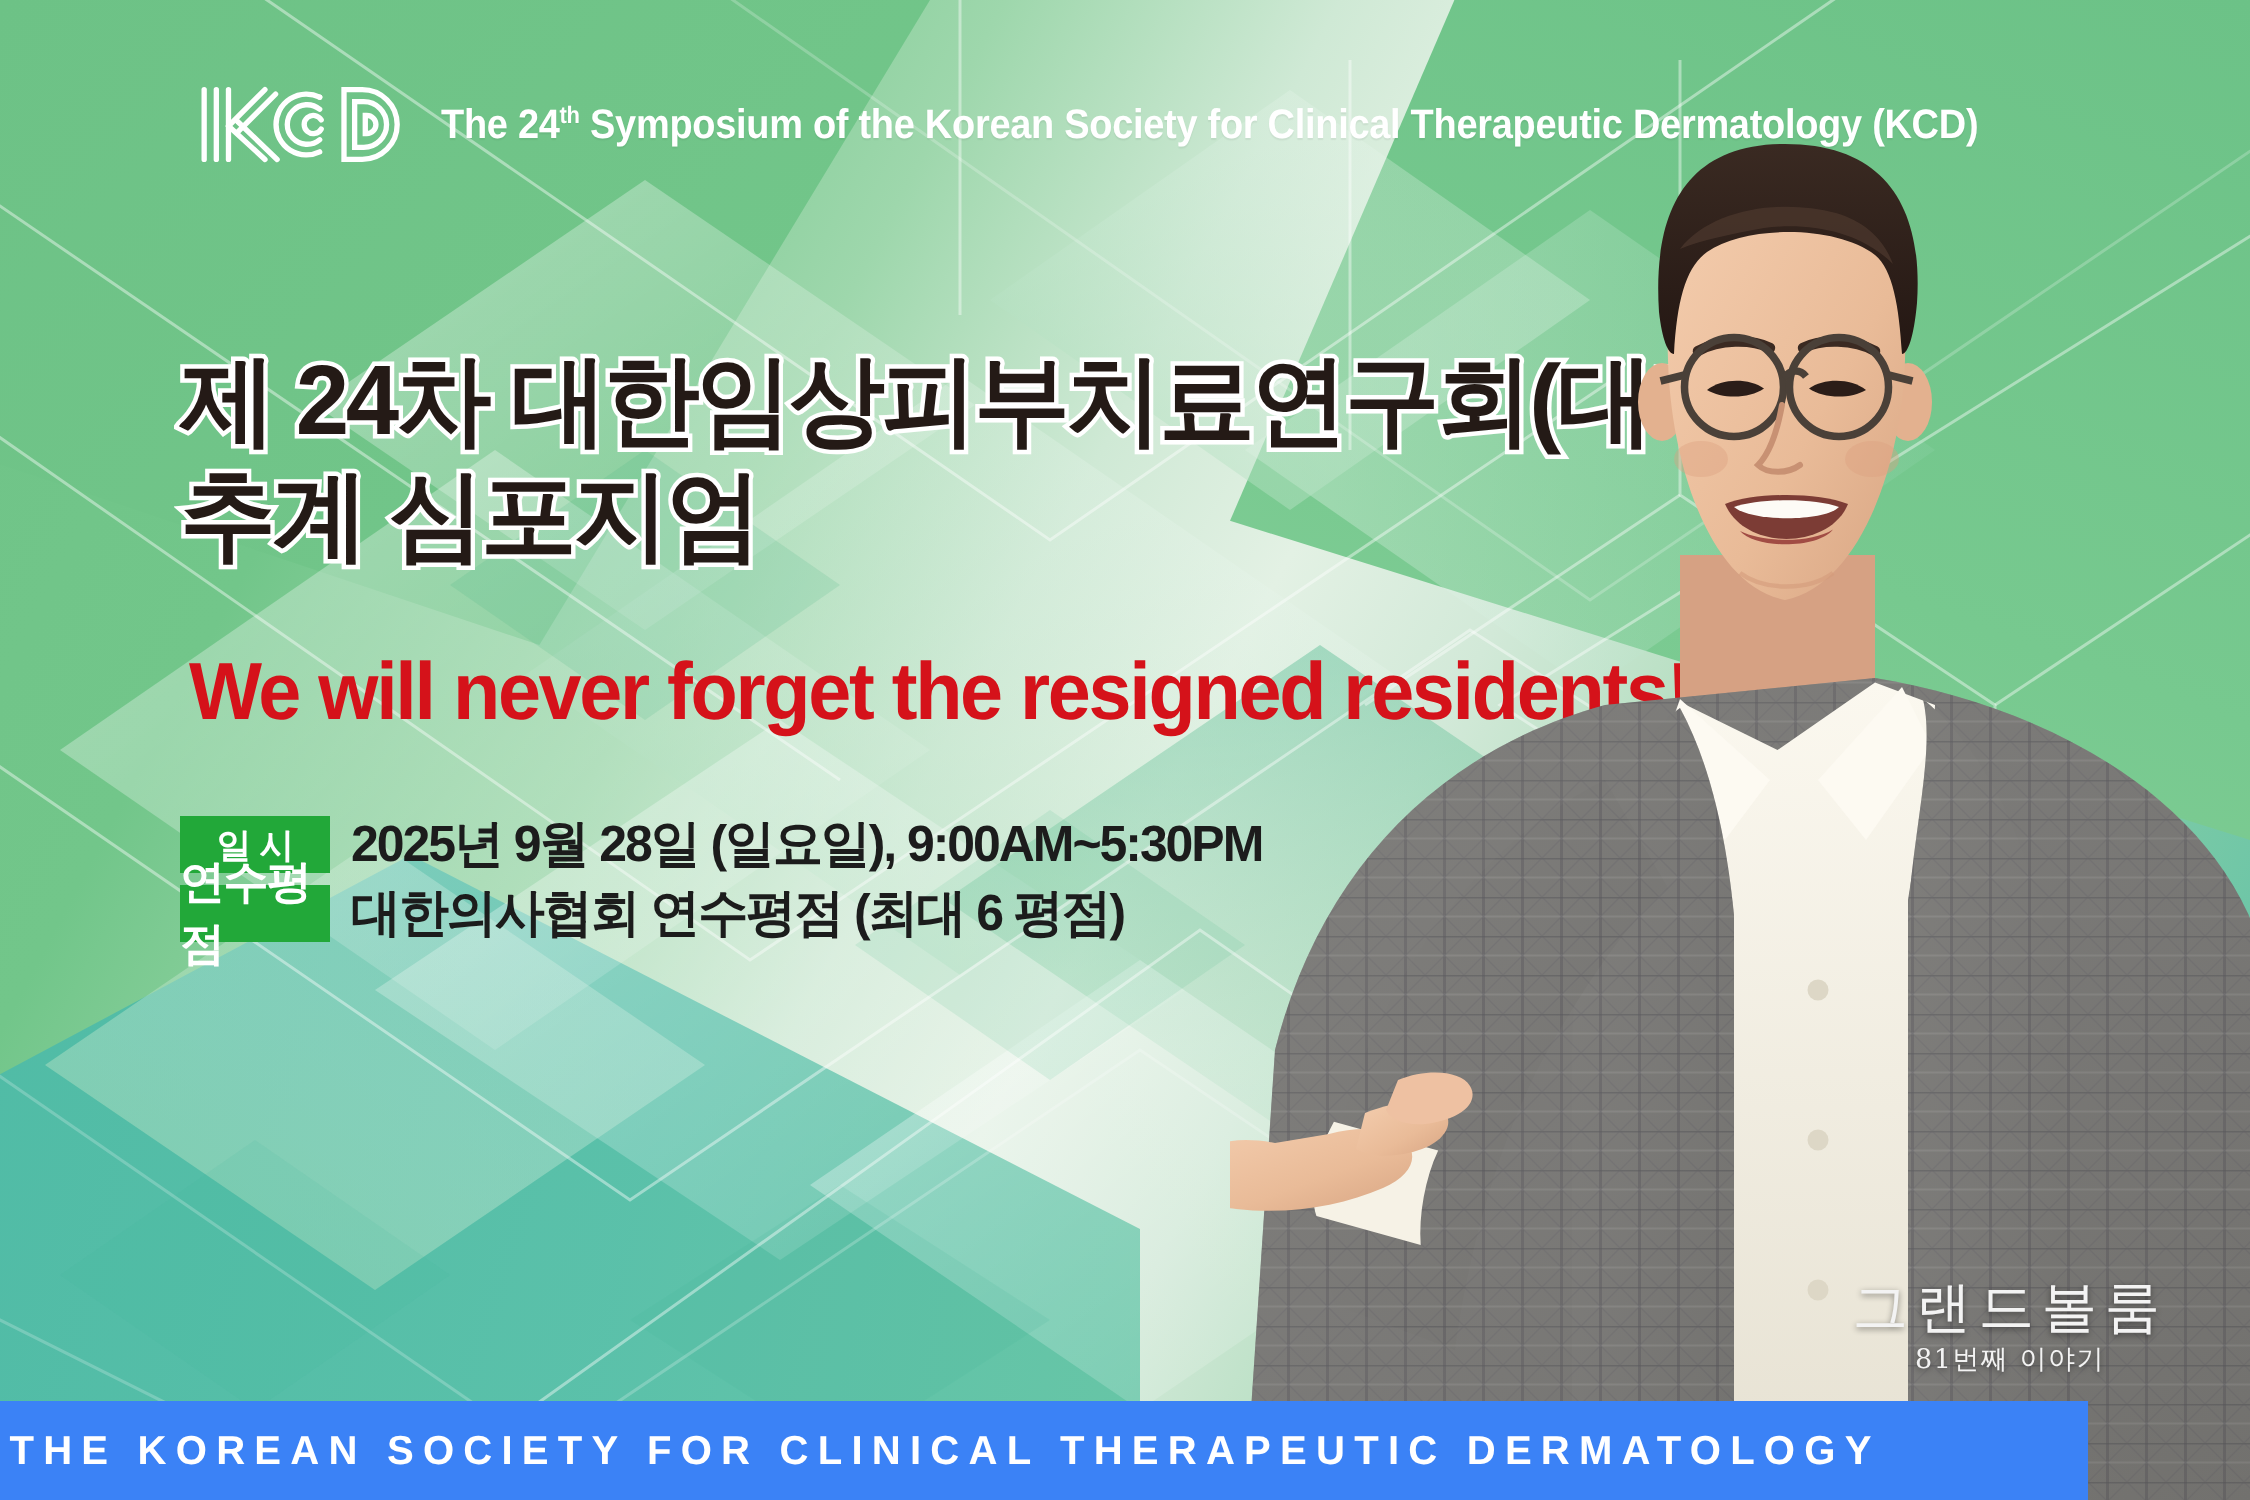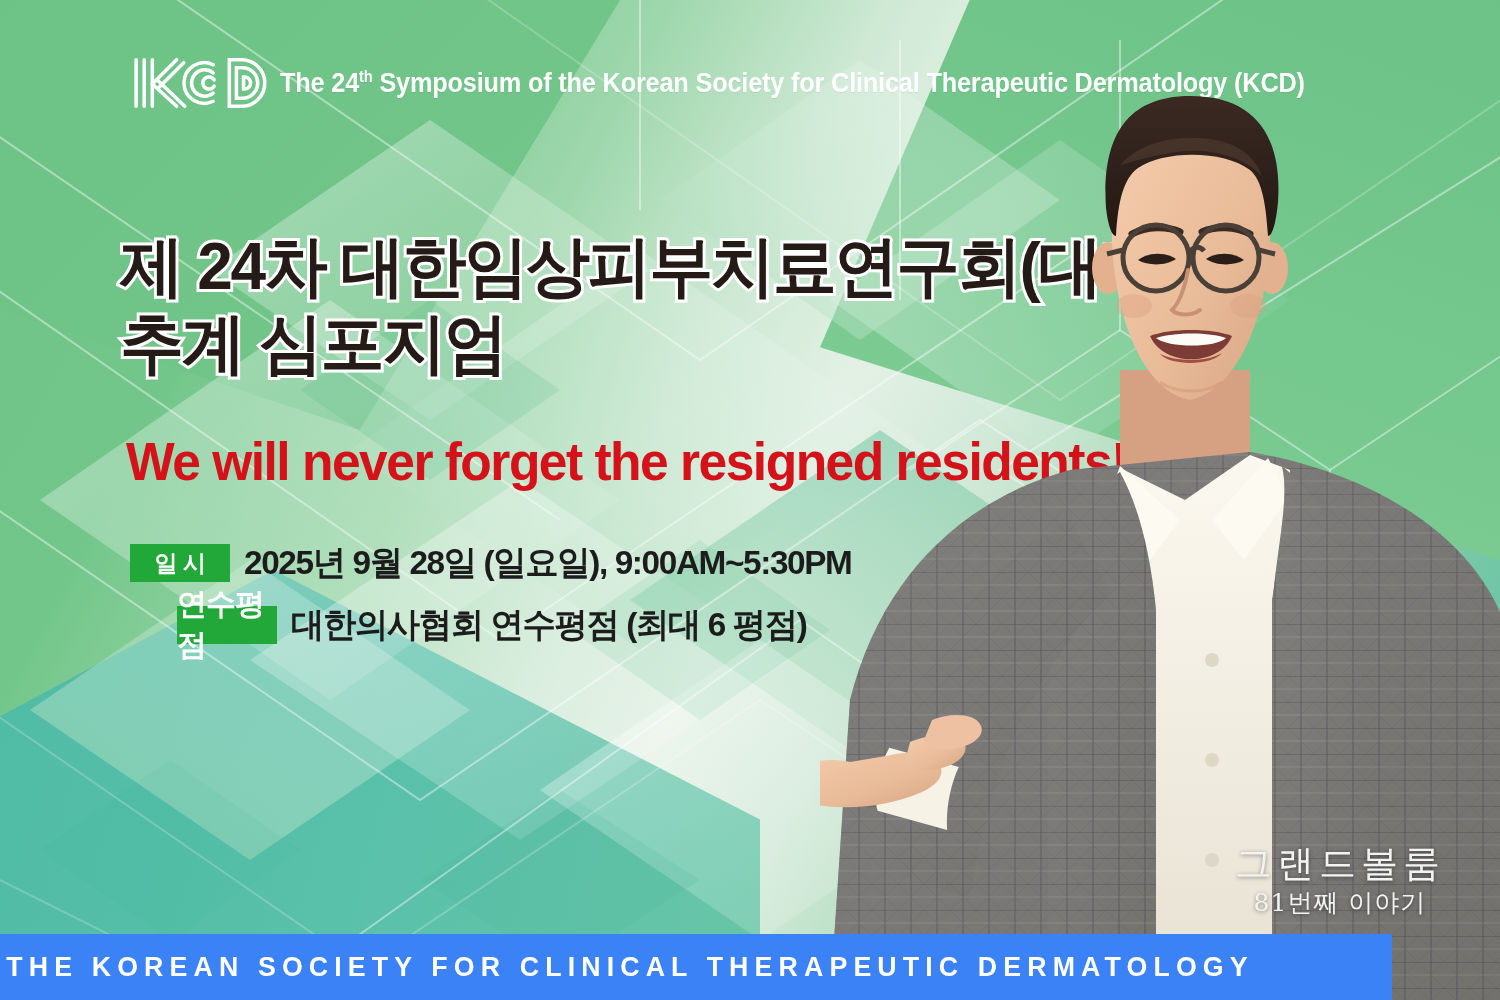--- a/index.html
+++ b/index.html
@@ -43,21 +43,21 @@
     position:absolute;right:0;top:0;width:680px;height:560px;
     background:linear-gradient(200deg,#6cc287 0%,#77c98f 60%,#84ce98 100%);
     clip-path:polygon(22% 0,100% 0,100% 100%,0 62%);
   }
 
   svg.bgsvg{position:absolute;inset:0;width:1500px;height:1000px;}
 
   
   .header{
     position:absolute;left:128px;top:52px;
-    display:flex;align-items:center;
+    display:flex;align-items:center;gap:14px;
   }
   .kcd-logo{width:152px;height:62px;display:block;}
   .header-title{
     color:#ffffff;
     font-size:27.5px;
     font-weight:700;
     letter-spacing:-0.2px;
     white-space:nowrap;
     transform:scaleX(.92);
     transform-origin:left center;
@@ -88,22 +88,22 @@
     font-weight:700;
     color:#d5121a;
     letter-spacing:-1.6px;
     transform:scaleX(.955);
     transform-origin:left top;
     white-space:nowrap;
   }
 
   
   .info{
-    position:absolute;left:130px;top:540px;
-    display:flex;flex-direction:column;gap:16px;align-items:center;
+    position:absolute;left:120px;top:540px;
+    display:flex;flex-direction:column;
   }
   .info-row{display:flex;align-items:center;gap:14px;}
   .badge{
     background:#22a839;
     color:#ffffff;
     font-size:23px;
     font-weight:700;
     letter-spacing:-0.5px;
     width:100px;
     height:38px;
@@ -132,21 +132,21 @@
 
   .person-caption{
     position:absolute;right:55px;bottom:82px;
     text-align:center;
     color:#f3f3f3;
     text-shadow:0 1px 4px rgba(0,0,0,.45);
     line-height:1.15;
     font-family:"DejaVu Serif","Liberation Serif",serif;
   }
   .person-caption .cn{font-size:37px;letter-spacing:5px;display:block;}
-  .person-caption .kr{font-size:25px;letter-spacing:1px;display:block;margin-top:4px;}
+  .person-caption .kr{font-size:18px;letter-spacing:1px;display:block;margin-top:4px;}
 
   
   .footer{
     position:absolute;left:0;bottom:0;width:1392px;height:66px;
     background:#3b82f6;
     display:flex;align-items:center;justify-content:flex-start;
   }
   .footer-text{
     color:#ffffff;
     font-size:27px;

